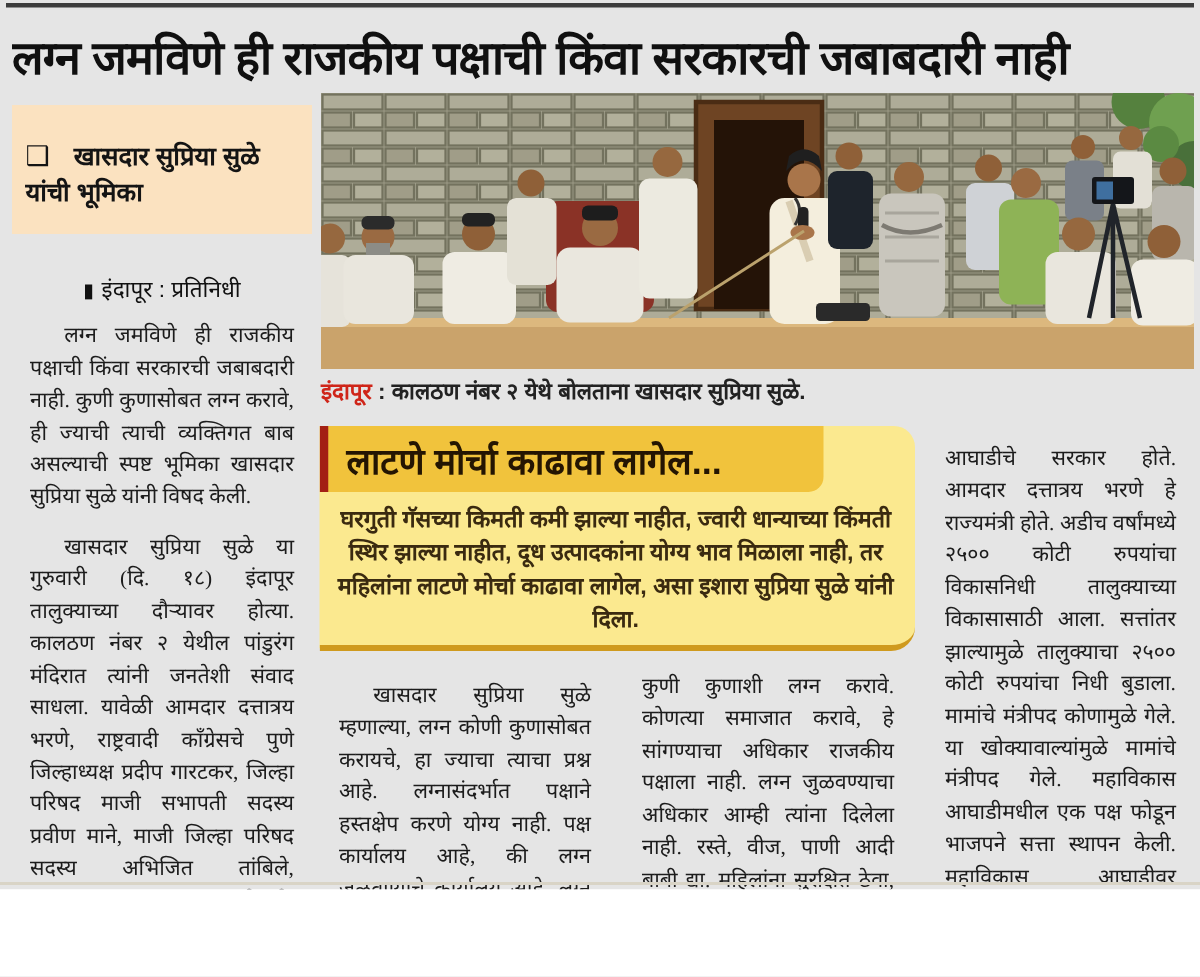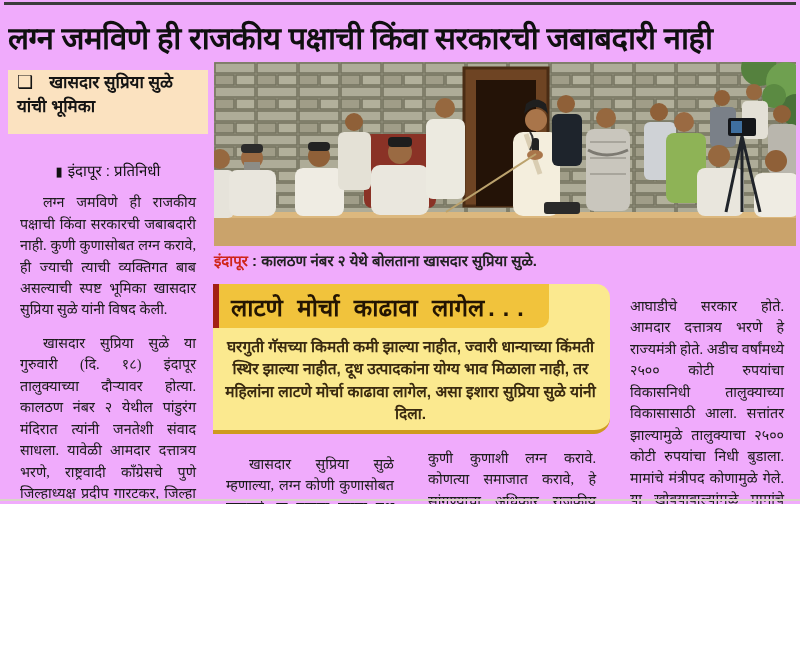--- a/index.html
+++ b/index.html
@@ -1,32 +1,32 @@
 <!DOCTYPE html>
 <html><head>
 <meta charset="utf-8">
 <style>
   html,body{margin:0;padding:0;}
   .page{
-    position:relative;width:800px;height:504px;overflow:hidden;
-    background:#f0abfc;
+    position:relative;width:800px;height:593px;overflow:hidden;
+    background:#e5e5e5;
     font-family:"Liberation Serif", serif;
     color:#1a1a1a;
   }
   .top-rule{position:absolute;top:2px;left:4px;right:4px;height:3px;background:#3c3c3c;}
   .headline{
     position:absolute;top:16px;left:8px;right:4px;
     font-family:"Liberation Sans", sans-serif;
     font-size:31px;font-weight:bold;color:#101010;
     white-space:nowrap;letter-spacing:-0.5px;overflow:hidden;
   }
   
   .col1{position:absolute;left:8px;top:70px;width:200px;height:576px;overflow:hidden;}
   .peach-box{
-    background:#fbe2c0;padding:0 9px 12px 9px;
+    background:#fbe2c0;padding:22px 9px 12px 9px;
     font-family:"Liberation Sans", sans-serif;
     font-weight:bold;font-size:17px;line-height:1.38;color:#141414;
   }
   .bullet-row{margin:0 0 4px 0;}
   .bullet-sq{font-size:18px;margin-right:16px;font-weight:normal;}
   .dateline{
     margin-top:26px;text-align:center;font-weight:normal;font-size:15px;
     font-family:"Liberation Sans", sans-serif;color:#111;
   }
   .dateline .bar{margin-right:5px;font-size:13px;}
@@ -45,21 +45,21 @@
   
   .hibox{
     position:absolute;left:213px;top:284px;width:397px;height:146px;
     background:#fbe98f;border-radius:0 14px 16px 0;
     border-bottom:4px solid #cf9a1e;overflow:hidden;
   }
   .hibox-title{
     width:336px;height:44px;background:#f1c33c;border-left:6px solid #a32014;
     display:flex;align-items:center;padding-left:12px;box-sizing:border-box;
     border-radius:0 0 10px 0;
-    font-family:Liberation Mono, monospace;font-weight:bold;font-size:24px;color:#241502;
+    font-family:Liberation Sans, sans-serif;font-weight:bold;font-size:24px;color:#241502;
   }
   .hibox-body{
     padding:8px 14px 0 12px;
     font-family:"Liberation Sans", sans-serif;font-weight:bold;
     font-size:15.5px;line-height:1.45;color:#3a2a10;text-align:center;
   }
   
   .col2{position:absolute;left:214px;top:442px;width:192px;height:202px;overflow:hidden;}
   .col3{position:absolute;left:416px;top:436px;width:192px;height:202px;overflow:hidden;}
   .col4{position:absolute;left:618px;top:284px;width:178px;height:362px;overflow:hidden;}

